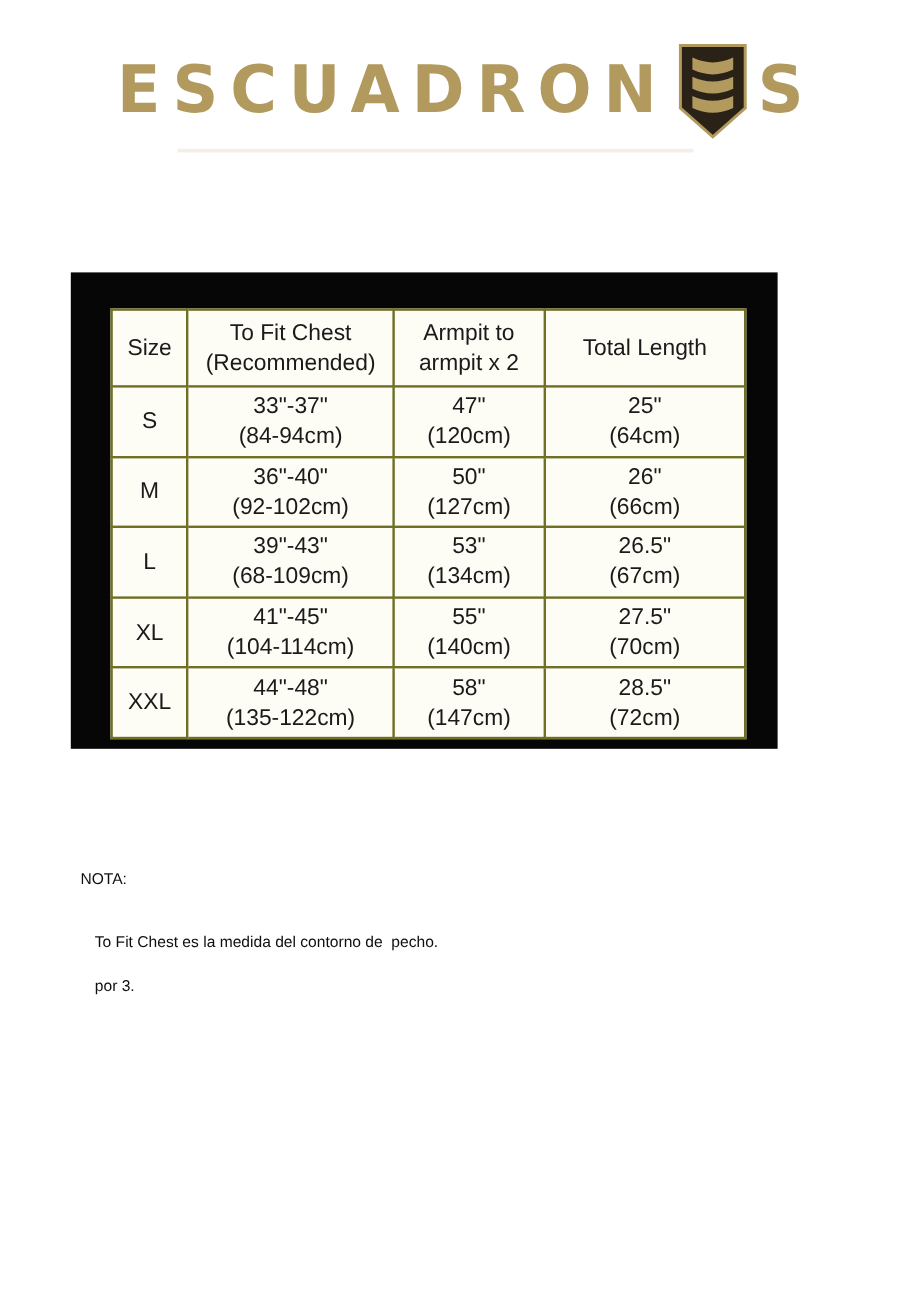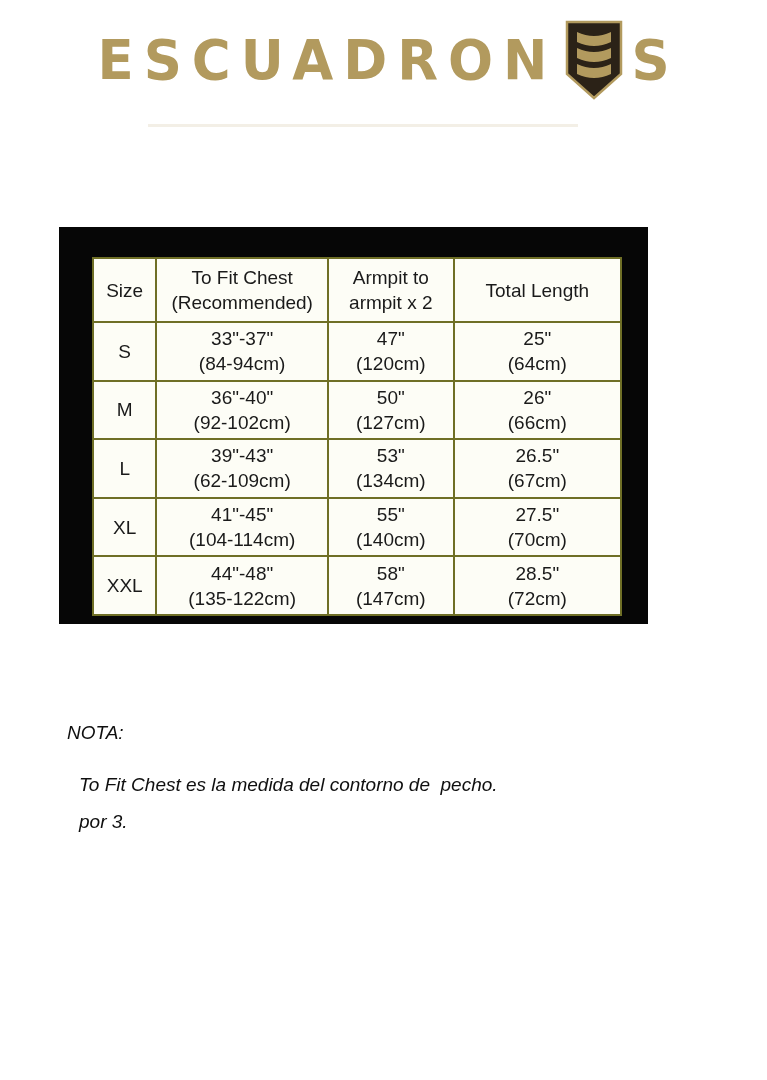--- a/index.html
+++ b/index.html
@@ -13,21 +13,21 @@
     height: 1080px;
     background: #ffffff;
     overflow: hidden;
     font-family: "Liberation Sans", sans-serif;
     color: #191919;
   }
 
   
   .logo-row {
     position: absolute;
-    top: 20px;
+    top: 36px;
     left: 0;
     width: 100%;
     display: flex;
     justify-content: center;
     align-items: center;
     gap: 8px;
     user-select: none;
   }
   .logo-text {
     font-family: "DejaVu Sans", sans-serif;
@@ -84,24 +84,23 @@
   }
   .size-table thead tr { height: 64px; }
   .cell-line { display: block; }
 
   
   .note {
     position: absolute;
     left: 67px;
     top: 720px;
     width: 620px;
-    font-size: 19px;
+    font-size: 13px;
     line-height: 25px;
     color: #0f0f0f;
-    font-style: italic;
   }
   .note-title { margin: 0 0 27px 0; }
   .note-body p {
     margin: 12px;
     white-space: pre-wrap;
   }
 </style>
 </head>
 <body>
 
@@ -180,21 +179,21 @@
             <span class="cell-line">26"</span>
             <span class="cell-line">(66cm)</span>
           </td>
         </tr>
         <tr>
           <td>
               <span class="cell-line">L</span>
             </td>
           <td>
             <span class="cell-line">39"-43"</span>
-            <span class="cell-line">(62-109cm)</span>
+            <span class="cell-line">(68-109cm)</span>
           </td>
           <td>
             <span class="cell-line">53"</span>
             <span class="cell-line">(134cm)</span>
           </td>
           <td>
             <span class="cell-line">26.5"</span>
             <span class="cell-line">(67cm)</span>
           </td>
         </tr>

